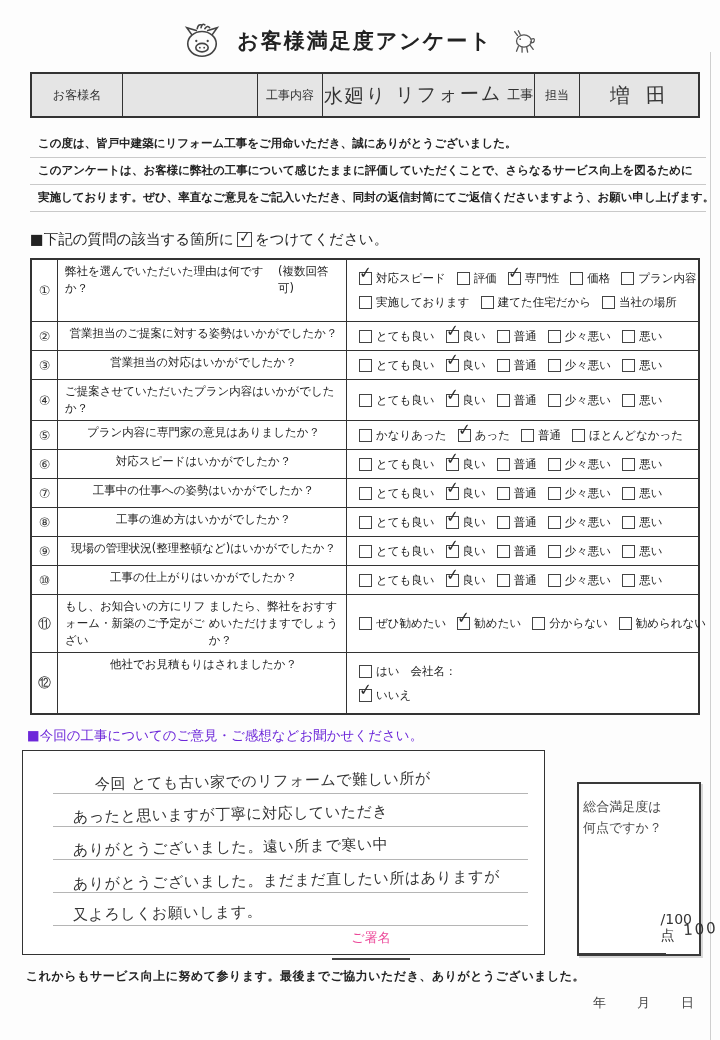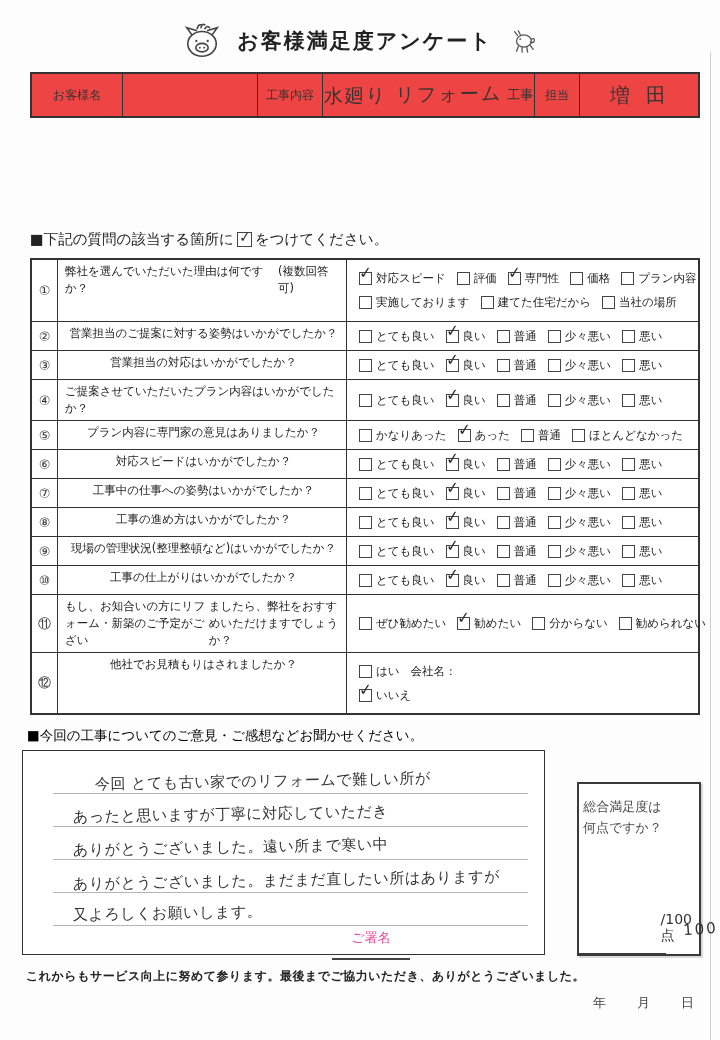--- a/index.html
+++ b/index.html
@@ -5,21 +5,21 @@
   html,body{margin:0;padding:0;background:#e9e9e9;}
   .page{position:relative;width:720px;height:1040px;background:#fdfdfd;
         font-family:"DejaVu Sans","Liberation Sans",sans-serif;color:#2b2b2b;overflow:hidden;}
   .scan-edge{position:absolute;right:9px;top:52px;bottom:0;width:1px;background:#cfcfcf;}
 
   
   .title-row{position:absolute;top:22px;left:0;right:0;display:flex;justify-content:center;align-items:center;gap:16px;}
   .title{margin:0;font-size:21px;font-weight:bold;letter-spacing:2px;color:#222;}
 
   
-  .htable{position:absolute;top:72px;left:30px;width:670px;height:46px;display:flex;border:2px solid #333;box-sizing:border-box;background:#ef4444;}
+  .htable{position:absolute;top:72px;left:30px;width:670px;height:46px;display:flex;border:2px solid #333;box-sizing:border-box;background:#e5e5e5;}
   .hcell{border-left:1.5px solid #333;display:flex;align-items:center;justify-content:center;box-sizing:border-box;}
   .hcell:first-child{border-left:none;}
   .hcell.lbl{font-size:12px;color:#333;}
   .w90{width:90px;} .w135{width:135px;} .w65{width:65px;} .w45{width:45px;}
   .vwork{width:212px;} .vstaff{flex:1;}
   .hw{color:#343434;letter-spacing:1px;transform:rotate(-1deg);}
   .hw-work{font-size:19px;letter-spacing:2px;}
   .wsuffix{font-size:13px;margin-left:5px;color:#333;}
   .hw-staff{font-size:20px;letter-spacing:16px;padding-left:14px;}
 
@@ -44,21 +44,21 @@
   .qrow.short{min-height:29px;}
   .qrow.tall-q{min-height:46px;}
   .qrow.tall-opts{min-height:61px;}
   .qnum{width:26px;border-right:1.5px solid #333;display:flex;align-items:center;justify-content:center;font-size:13px;color:#333;flex:none;box-sizing:border-box;}
   .qcell{width:289px;border-right:1.5px solid #333;padding:3px 4px 3px 7px;display:flex;flex-direction:row;justify-content:center;font-size:11.5px;line-height:17px;color:#222;flex:none;box-sizing:border-box;}
   .optcell{flex:1;padding:4px 6px 4px 12px;display:flex;flex-direction:column;justify-content:center;gap:9px;font-size:11.5px;color:#222;box-sizing:border-box;}
   .optline{display:flex;align-items:center;gap:11px;white-space:nowrap;}
   .opt{display:inline-flex;align-items:center;}
 
   
-  .c-heading{position:absolute;top:727px;left:27px;font-size:13.5px;color:#000000;}
+  .c-heading{position:absolute;top:727px;left:27px;font-size:13.5px;color:#6d28d9;}
   .cbox{position:absolute;top:750px;left:22px;width:523px;height:205px;border:1.5px solid #333;box-sizing:border-box;padding-top:10px;background:#fff;}
   .cline{height:33px;margin:0 16px 0 30px;border-bottom:1px solid #b5b5b5;font-size:15px;display:flex;align-items:flex-end;padding:0 0 2px 20px;box-sizing:border-box;white-space:nowrap;overflow:visible;}
   .cline.first{padding-left:42px;}
   .cline .hw{letter-spacing:0.5px;}
   .sig{margin:3px 0 0 288px;width:120px;text-align:center;}
   .sig-lbl{font-size:13px;color:#ec4899;}
   .sig-line{margin:11px auto 0;width:78px;border-bottom:2px solid #444;}
 
   
   .score{position:absolute;top:782px;left:577px;width:124px;height:174px;border:2px solid #3a3a3a;box-sizing:border-box;display:flex;flex-direction:row;background:#fff;box-shadow:2px 2px 0 #d8d8d8;}
@@ -110,20 +110,25 @@
     <div class="hcell val vwork">
       <span class="hw hw-work">水廻り リフォーム</span>
       <span class="wsuffix">工事</span>
     </div>
     <div class="hcell lbl w45">担当</div>
     <div class="hcell val vstaff">
       <span class="hw hw-staff">増田</span>
     </div>
   </div>
 
+  <div class="intro">
+      <div class="intro-line">この度は、皆戸中建築にリフォーム工事をご用命いただき、誠にありがとうございました。</div>
+      <div class="intro-line">このアンケートは、お客様に弊社の工事について感じたままに評価していただくことで、さらなるサービス向上を図るために</div>
+      <div class="intro-line">実施しております。ぜひ、率直なご意見をご記入いただき、同封の返信封筒にてご返信くださいますよう、お願い申し上げます。</div>
+    </div>
 
   <div class="instruction">
     <span>■下記の質問の該当する箇所に</span>
     <span class="cb inl">
         <i class="tick tick-inl">✓</i>
       </span>
     <span>をつけてください。</span>
   </div>
 
   <div class="qtable">

